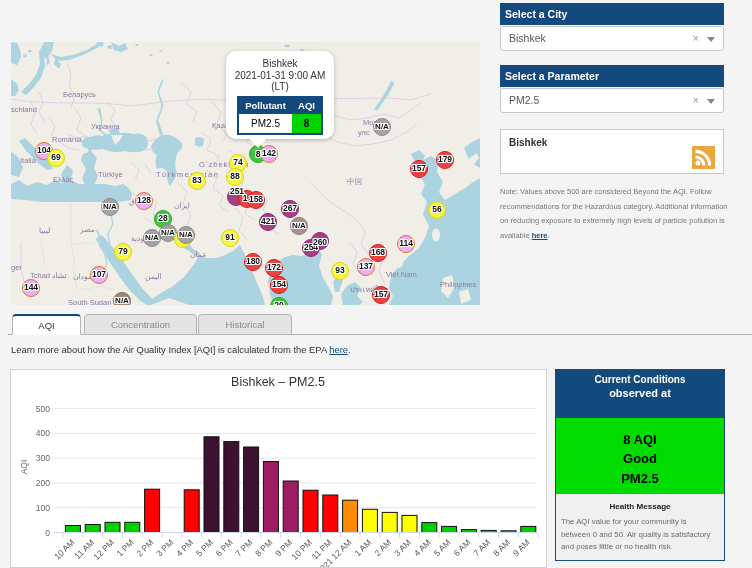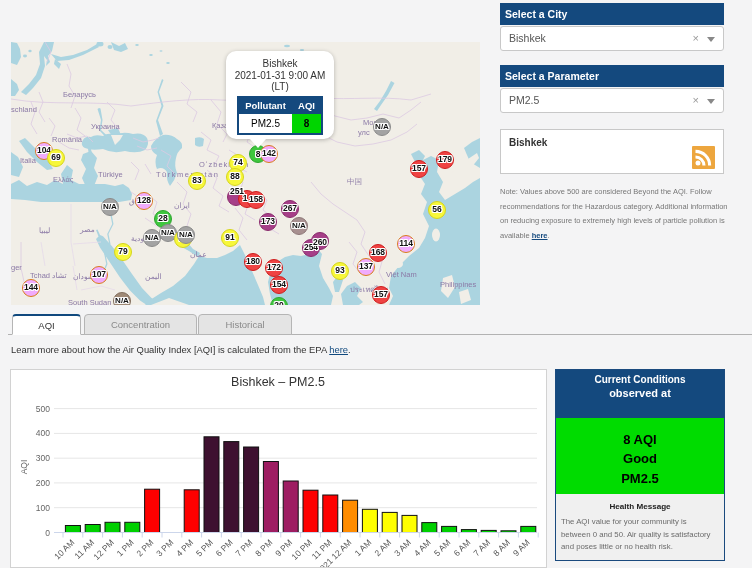--- a/index.html
+++ b/index.html
@@ -215,21 +215,21 @@
   <div class="mk n" style="left:102px; top:250px; background:#a08a76; border-color:#84705f;">N/A</div>
   <div class="mk y" style="left:177px; top:130px;">83</div>
   <div class="mk y" style="left:218px; top:112px;">74</div>
   <div class="mk y" style="left:215px; top:126px;">88</div>
   <div class="mk g" style="left:238px; top:103px;"></div>
   <div class="mk o" style="left:249px; top:103px;">142</div>
   <div class="mk p" style="left:216px; top:146px;"></div>
   <div class="mk r" style="left:227px; top:148px;"></div>
   <div class="mk r" style="left:236px; top:149px;">158</div>
   <div class="mk p" style="left:238px; top:158px;margin-left:32px;">267</div>
-  <div class="mk p" style="left:248px; top:171px;">173</div>
+  <div class="mk p" style="left:248px; top:171px;">421</div>
   <div class="mk n" style="left:279px; top:175px; background:#a89090; border-color:#8d7878;">N/A</div>
   <div class="mk y" style="left:210px; top:187px;">91</div>
   <div class="mk p" style="left:300px; top:190px;"></div>
   <div class="mk p" style="left:291px; top:197px;">254</div>
   <div class="mk r" style="left:233px; top:211px;">180</div>
   <div class="mk r" style="left:254px; top:217px;">172</div>
   <div class="mk r" style="left:259px; top:234px;">154</div>
   <div class="mk g" style="left:259px; top:255px;">20</div>
   <div class="mk n" style="left:362px; top:76px;">N/A</div>
   <div class="mk r" style="left:425px; top:109px;">179</div>

